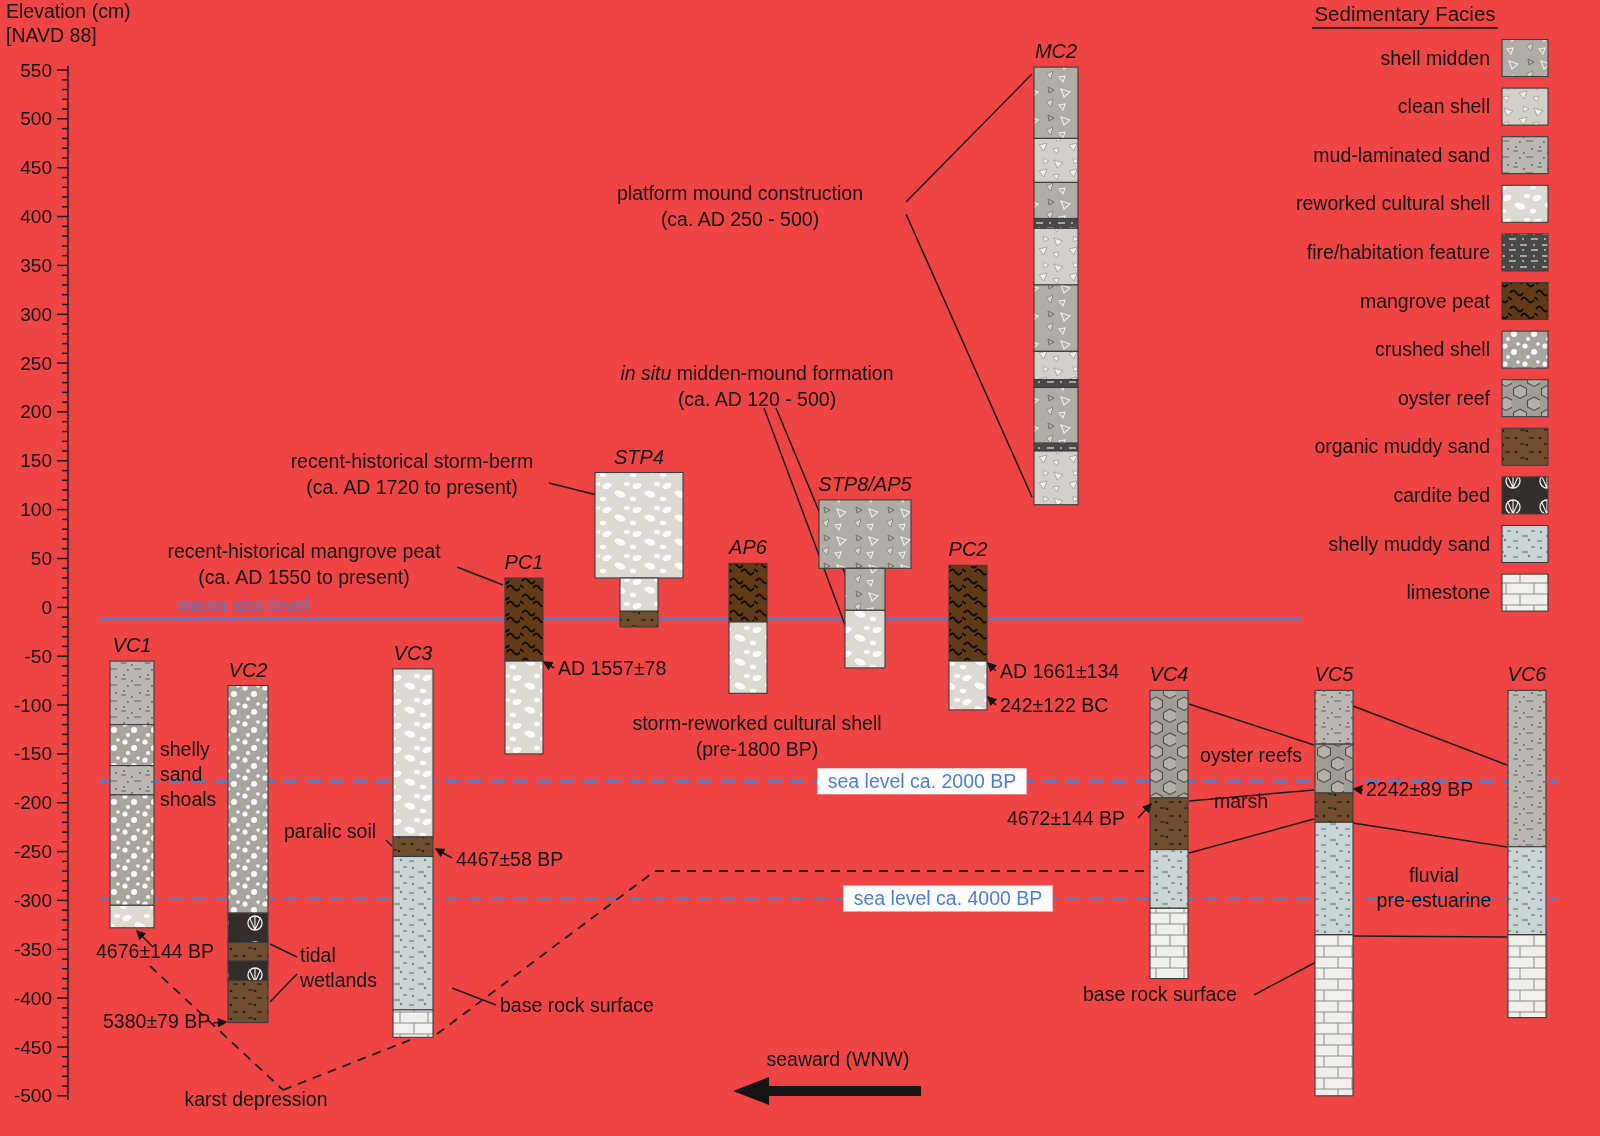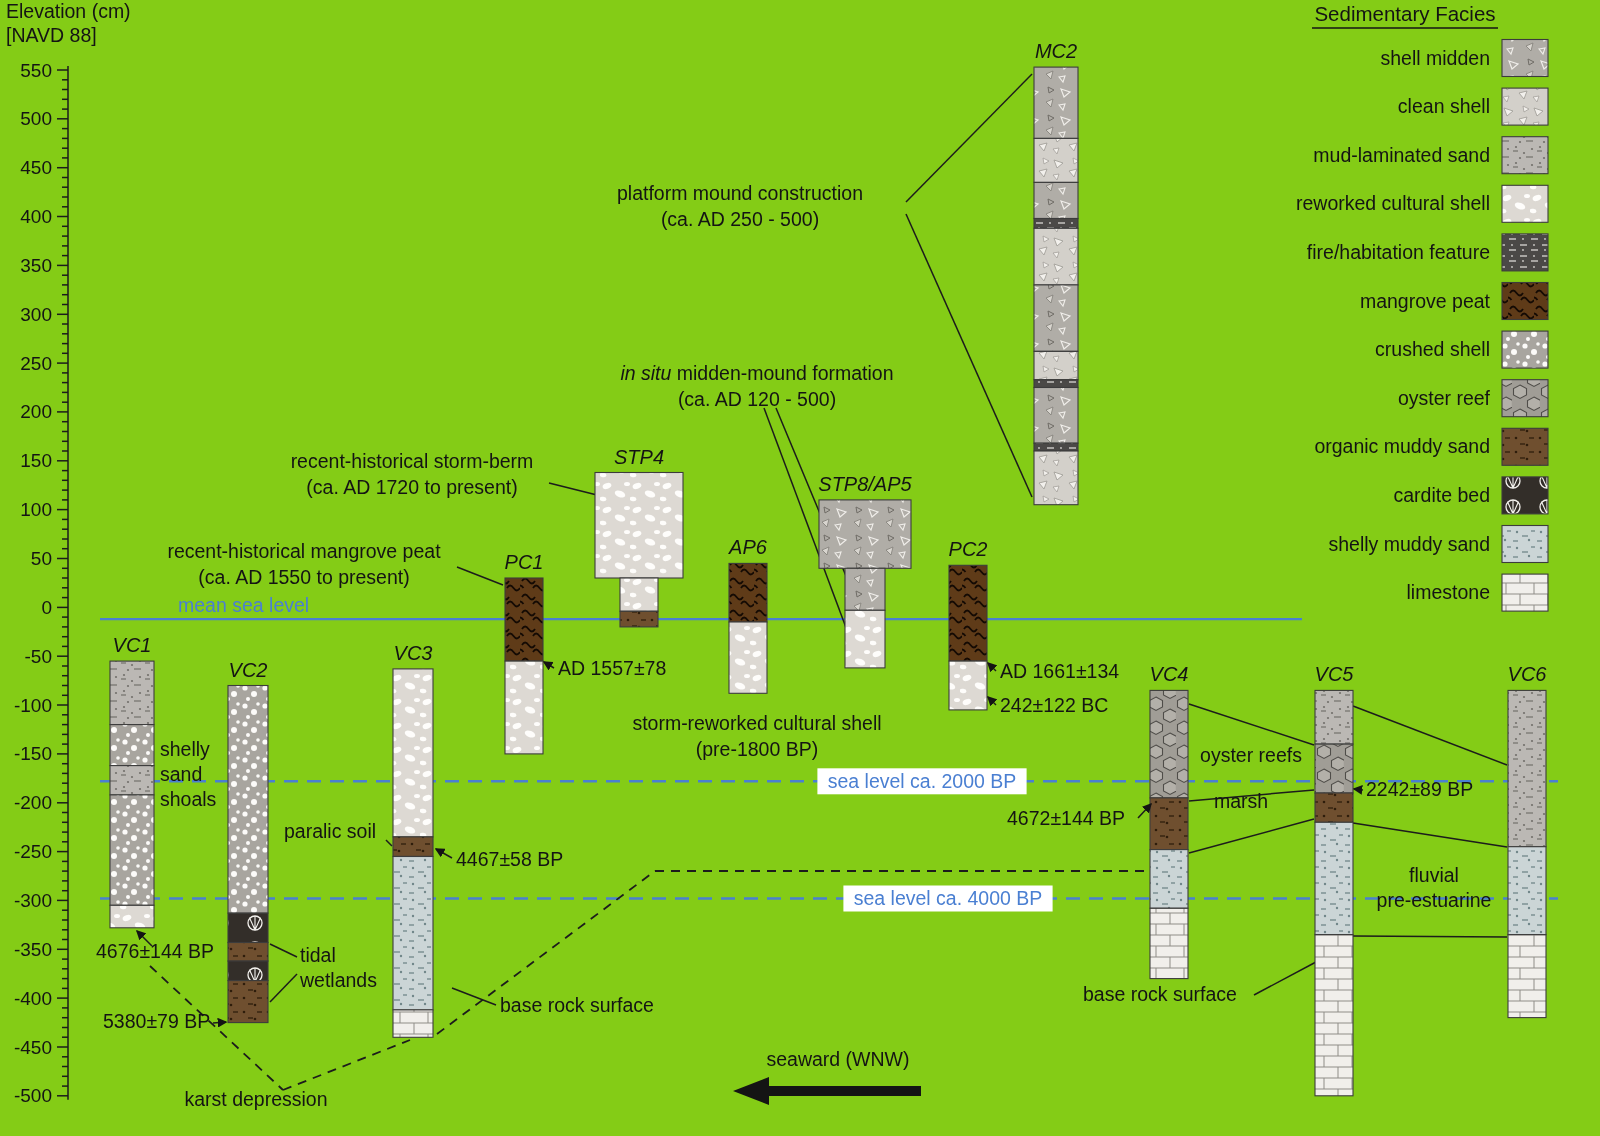--- a/index.html
+++ b/index.html
@@ -1,16 +1,16 @@
 <!DOCTYPE html>
 <html><head>
 <meta charset="utf-8">
 <style>
   html,body{margin:0;padding:0;background:#fff}
-  #fig{position:relative;width:1600px;height:1136px;background:#84cc16;overflow:hidden}
+  #fig{position:relative;width:1600px;height:1136px;background:#ef4444;overflow:hidden}
   svg{display:block}
   text{font-family:"Liberation Sans","DejaVu Sans",sans-serif;fill:#141414}
   .t-ax{font-size:19px}
   .t-axtitle{font-size:19.5px}
   .t-core{font-size:20px;font-style:italic}
   .t-ann{font-size:19.5px}
   .t-date{font-size:19.5px}
   .t-sea{font-size:19.5px;fill:#4a7fd2}
   .t-legendtitle{font-size:20.5px}
   .it{font-style:italic}

